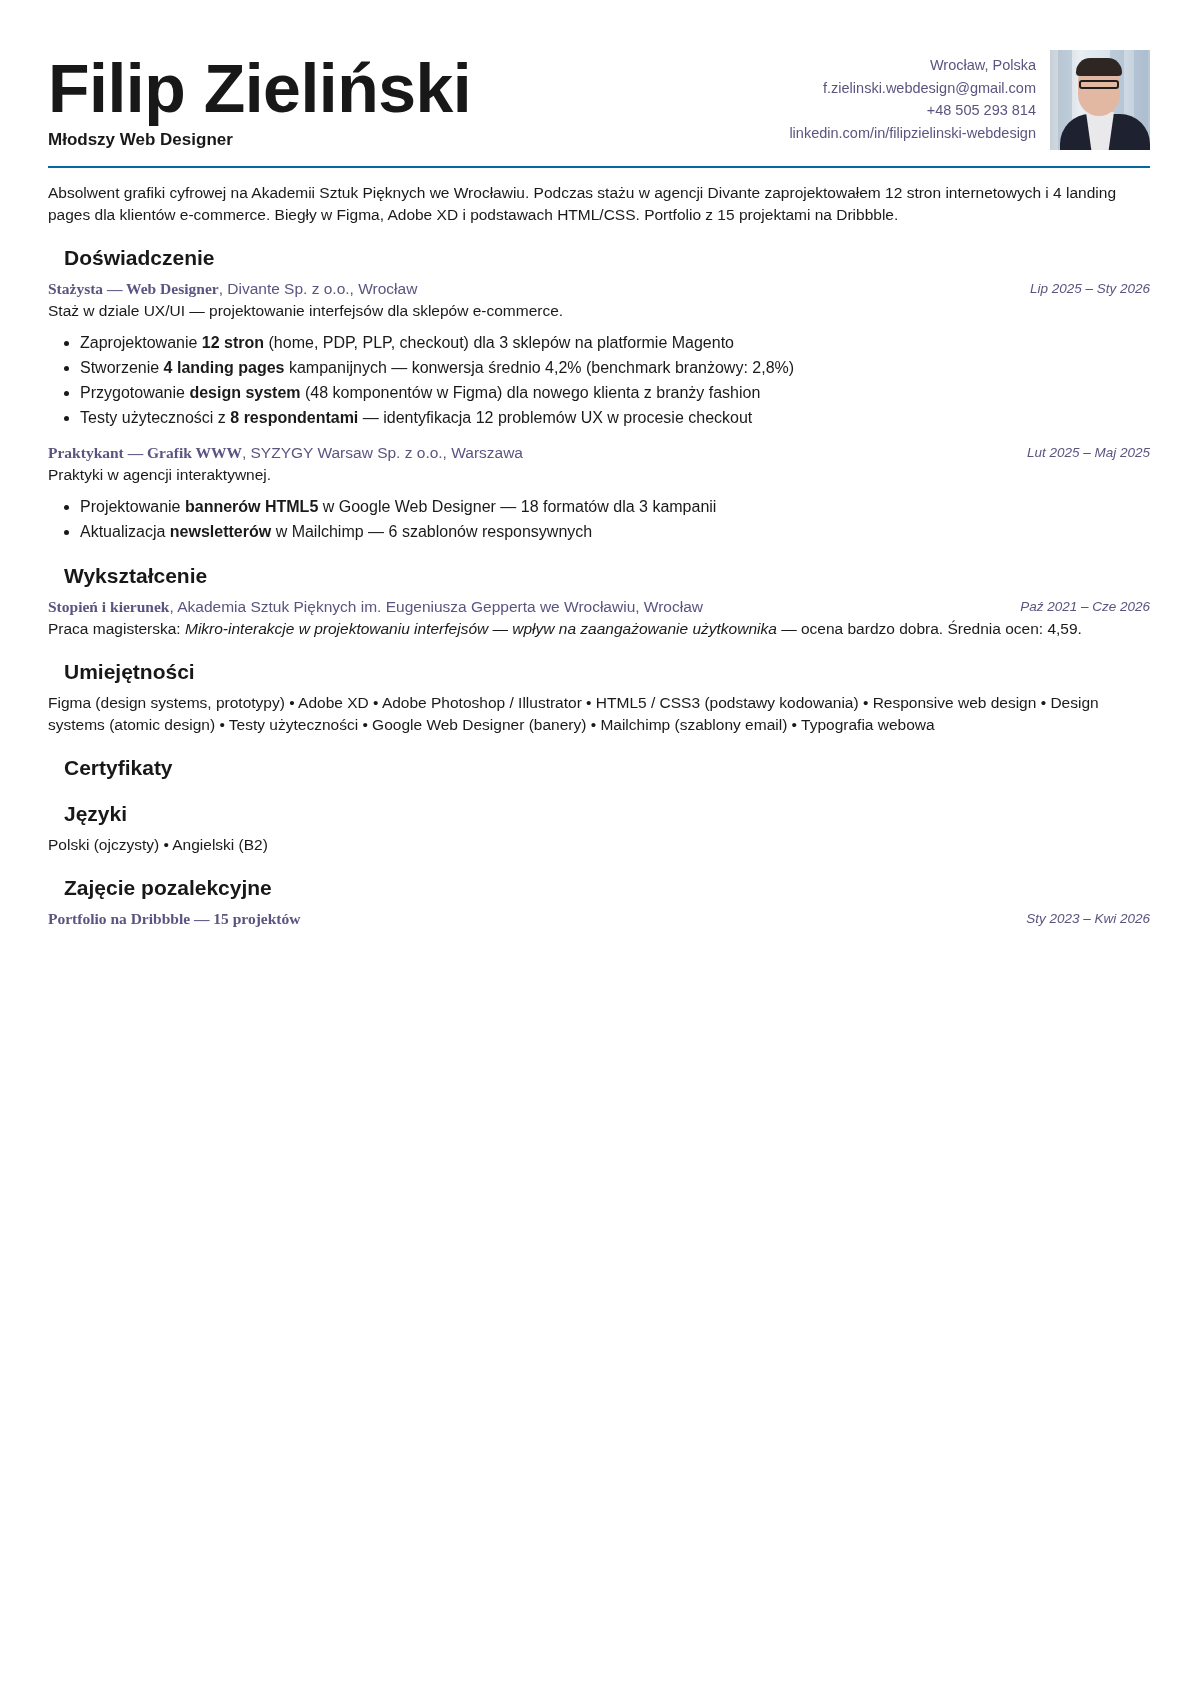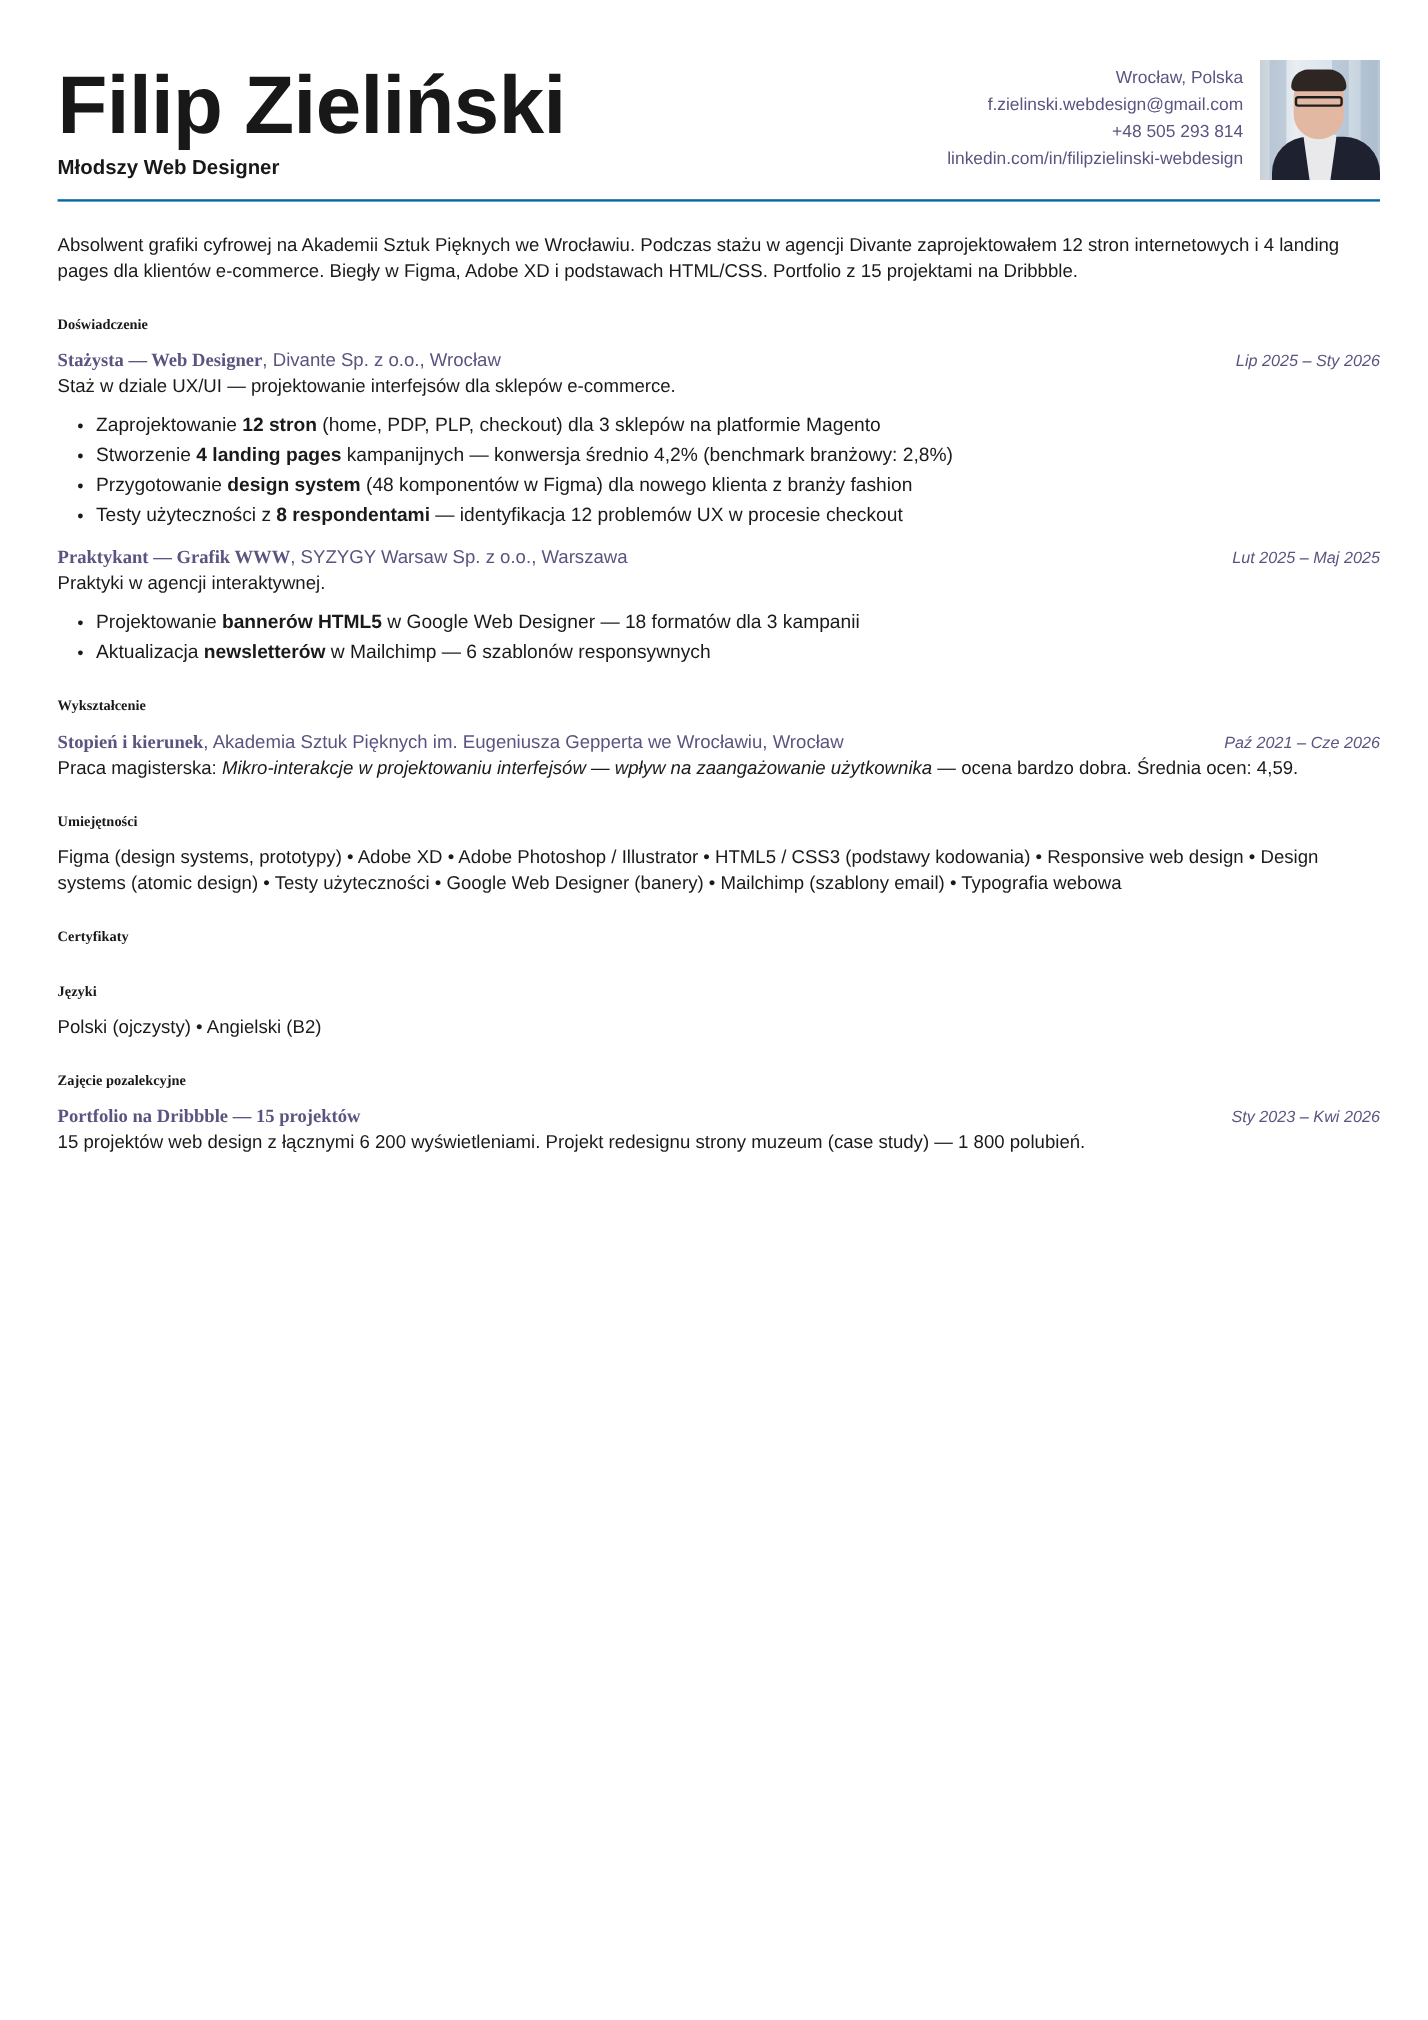--- a/index.html
+++ b/index.html
@@ -10,22 +10,22 @@
     .subtitle { position: absolute; left: 0; top: 82px; font-size: 17px; font-weight: 700; color: #181818; }
     .contact { position: absolute; right: 114px; top: 6px; text-align: right; font-size: 14.5px; line-height: 22.5px; color: #5b5480; }
     .contact div { white-space: nowrap; }
     .photo { position: absolute; right: 0; top: 2px; width: 100px; height: 100px; overflow: hidden; background: linear-gradient(90deg,#c7d0d8 0%,#e8eef2 30%,#d9e3ec 60%,#b9c7d4 100%); }
     .photo .win { position:absolute; top:0; width:14px; height:100px; background:#9fb4c9; opacity:.5; }
     .photo .head { position:absolute; left:28px; top:12px; width:42px; height:54px; border-radius:20px 20px 22px 22px; background:#e3b8a3; }
     .photo .hair { position:absolute; left:26px; top:8px; width:46px; height:18px; border-radius:22px 22px 6px 6px; background:#2d2622; }
     .photo .glasses { position:absolute; left:29px; top:30px; width:40px; height:9px; border:2px solid #1f1f1f; border-radius:3px; box-sizing:border-box; }
     .photo .body { position:absolute; left:10px; top:64px; width:90px; height:40px; border-radius:30px 30px 0 0; background:#1e2230; }
     .photo .shirt { position:absolute; left:36px; top:62px; width:28px; height:40px; background:#e9e9ec; clip-path: polygon(0 0,100% 0,80% 100%,20% 100%); }
-    .summary { margin-top: 26px; font-size: 15.5px; line-height: 22px; color: #1a1a1a; }
-    h2 { font-size: 12px; font-weight: 700; margin: 22px 0 10px 0; color: #181818; line-height: 20px; font-family: Liberation Serif, serif; }
+    .summary { margin-top: 14px; font-size: 15.5px; line-height: 22px; color: #1a1a1a; }
+    h2 { font-size: 21px; font-weight: 700; margin: 22px 0 10px 16px; color: #181818; line-height: 20px; }
     .entry-head { position: relative; font-size: 15.5px; line-height: 22px; color: #5b5480; }
     .entry-head .role { font-weight: 700; font-family: Liberation Serif, serif; }
     .entry-head .date { position: absolute; right: 0; top: 0; font-style: italic; font-size: 13.5px; color: #5b5480; }
     .entry-desc { font-size: 15.5px; line-height: 22px; color: #1a1a1a; }
     ul { margin: 8px 0 0 0; padding-left: 32px; }
     li { font-size: 16px; line-height: 25px; color: #1a1a1a; }
     li b { font-weight: 700; }
     .entry { margin-bottom: 12px; }
     .skills { font-size: 15.5px; line-height: 22px; }
     .footer { position: absolute; left: 0; width: 1190px; top: 1710px; text-align: center; font-size: 12px; color: #666; }
@@ -103,18 +103,17 @@
 
   <h2>Języki</h2>
   <div class="skills">Polski (ojczysty) • Angielski (B2)</div>
 
   <h2>Zajęcie pozalekcyjne</h2>
   <div class="entry">
     <div class="entry-head">
       <span class="role">Portfolio na Dribbble — 15 projektów</span>
       <span class="date">Sty 2023 – Kwi 2026</span>
     </div>
-    <div class="entry-desc">15 projektów web design z łącznymi 6 200 wyświetleniami. Projekt redesignu strony muzeum (case study) — 1 800 polubień.</div>
   </div>
 
 </div>
 
 <div class="footer">1 / 1</div>
 
 </body></html>

